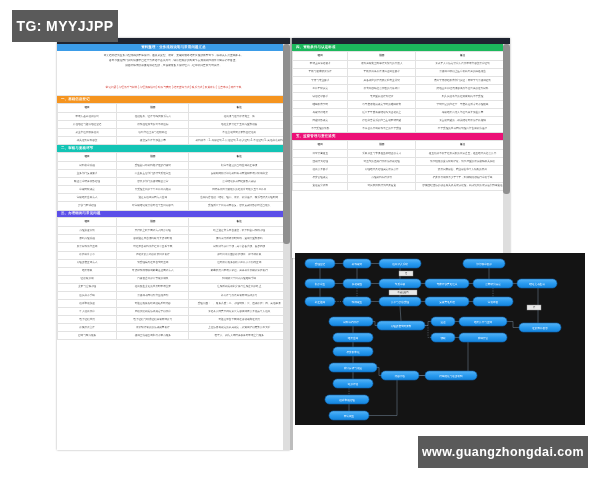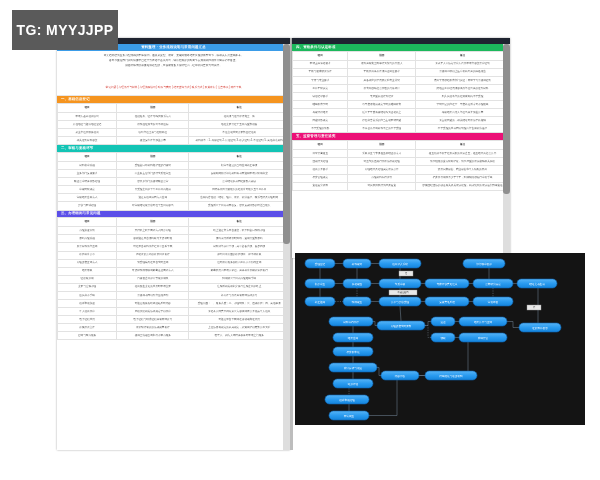--- a/index.html
+++ b/index.html
@@ -8,21 +8,21 @@
     font-family:"Liberation Sans","DejaVu Sans",sans-serif;
   }
   .stage{position:absolute;left:0;top:0;width:600px;height:480px;}
 
   
   .wm{
     position:absolute;background:#5a5a5a;color:#ffffff;
     display:flex;align-items:center;justify-content:center;
     font-weight:bold;letter-spacing:.4px;white-space:nowrap;
   }
-  #wm-tg{left:12px;top:10px;width:106px;height:40px;font-size:14px;}
+  #wm-tg{left:12px;top:10px;width:106px;height:32px;font-size:14px;}
   #wm-site{left:418px;top:436px;width:170px;height:32px;font-size:12.5px;}
 
   
   .doc{
     position:absolute;background:#ffffff;overflow:hidden;
     box-shadow:0 0 2px rgba(0,0,0,.35);
   }
   .doc-topbar{position:absolute;left:0;top:0;right:0;height:6px;background:#1f2430;}
   .doc-inner{position:absolute;left:0;right:0;top:6px;bottom:0;overflow:hidden;background:#fff;}
 
@@ -564,14 +564,15 @@
           </g>
           <g class="fsmall">
             <rect x="232" y="52" width="14" height="5"></rect>
             <text x="239" y="54.8">否</text>
           </g>
         </g>
     </svg>
   </div>
 
   <div class="wm" id="wm-tg">TG: MYYJJPP</div>
+  <div class="wm" id="wm-site">www.guangzhongdai.com</div>
 
 </div>
 
 </body></html>

